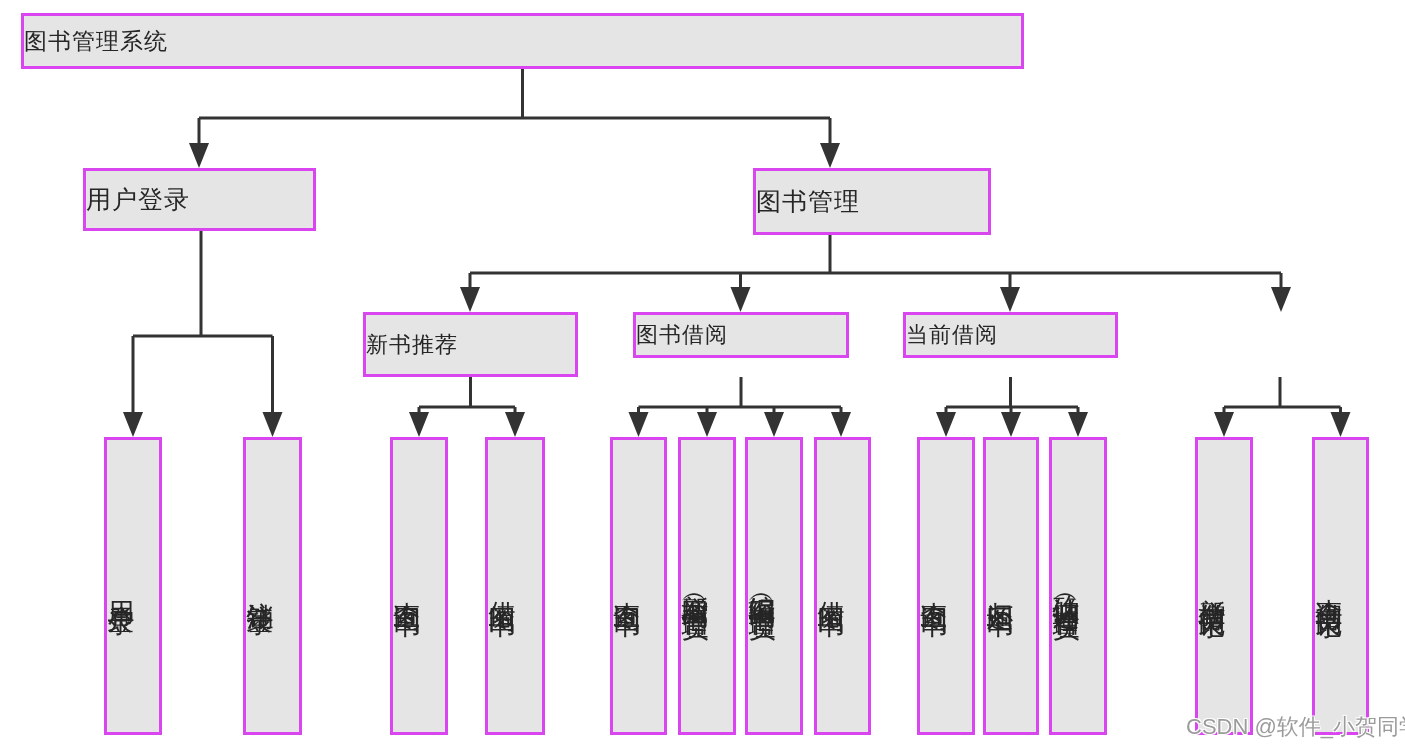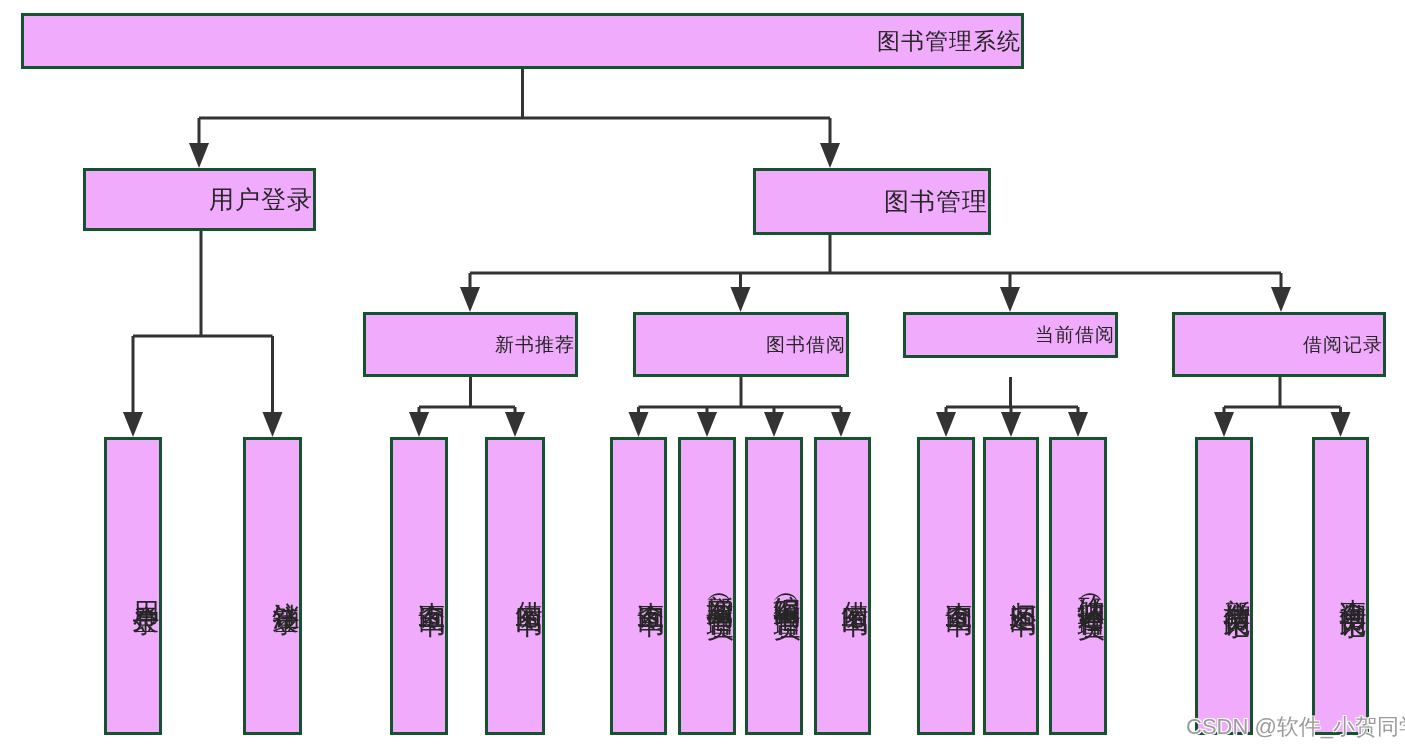--- a/index.html
+++ b/index.html
@@ -17,37 +17,37 @@
   }
   svg.connectors {
     position: absolute;
     left: 0; top: 0;
     width: 1405px;
     height: 747px;
     z-index: 1;
   }
   .node {
     position: absolute;
-    background: #f0abfc;
-    border: 3px solid #14532d;
+    background: #e5e5e5;
+    border: 3px solid #d946ef;
     box-sizing: border-box;
     display: flex;
     align-items: center;
-    justify-content: flex-end;
+    justify-content: flex-start;
     color: #262626;
     z-index: 2;
   }
   .hbox span {
     font-size: 23px;
     letter-spacing: 1px;
     white-space: nowrap;
   }
   .root-box span { font-size: 23px; }
   .l2-box span { font-size: 25px; }
-  .l3-box span { font-size: 19px; }
+  .l3-box span { font-size: 22px; }
   .vbox span {
     writing-mode: vertical-rl;
     text-orientation: mixed;
     font-size: 27px;
     letter-spacing: 3px;
     line-height: 1;
     white-space: nowrap;
   }
   .watermark {
     position: absolute;
@@ -116,28 +116,25 @@
   <div class="node hbox l2-box" style="left:83px; top:168px; width:233px; height:63px;">
     <span>用户登录</span>
   </div>
   <div class="node hbox l2-box" style="left:711px; top:168px; width:238px; height:67px;margin-left:42px;">
     <span>图书管理</span>
   </div>
 
   <div class="node hbox l3-box" style="left:363px; top:312px; width:215px; height:65px;">
     <span>新书推荐</span>
   </div>
-  <div class="node hbox l3-box" style="left:633px; top:312px; width:216px; height:65px;">
+  <div class="node hbox l3-box" style="left:633px; top:312px; width:216px; height:46px;">
     <span>图书借阅</span>
   </div>
   <div class="node hbox l3-box" style="left:903px; top:312px; width:215px; height:46px;">
     <span>当前借阅</span>
-  </div>
-  <div class="node hbox l3-box" style="left:1172px; top:312px; width:214px; height:65px;">
-    <span>借阅记录</span>
   </div>
 
   <div class="node vbox" style="left:104px; top:437px; width:58px; height:298px;">
     <span>用户登录</span>
   </div>
   <div class="node vbox" style="left:243px; top:437px; width:59px; height:298px;">
     <span>注销登录</span>
   </div>
 
   <div class="node vbox" style="left:390px; top:437px; width:58px; height:298px;">

